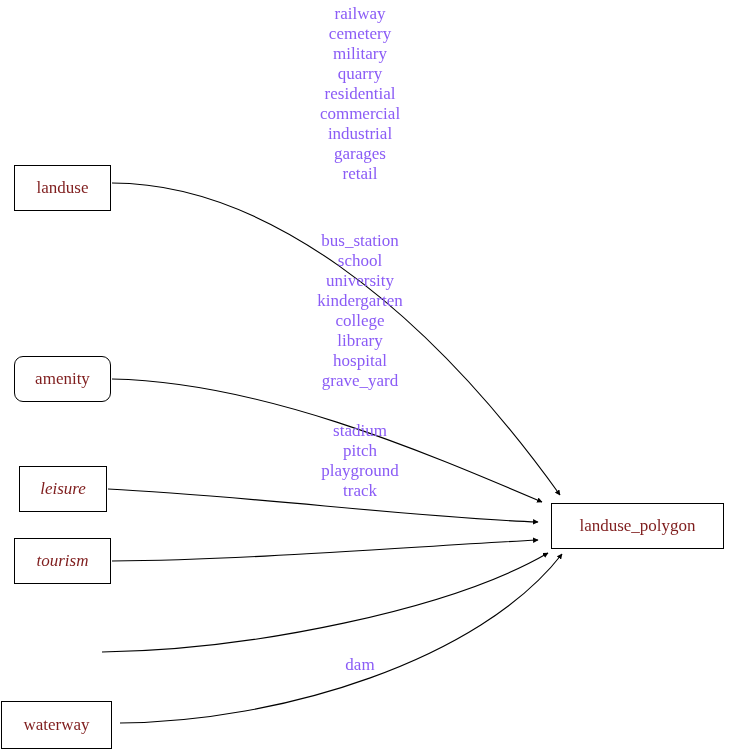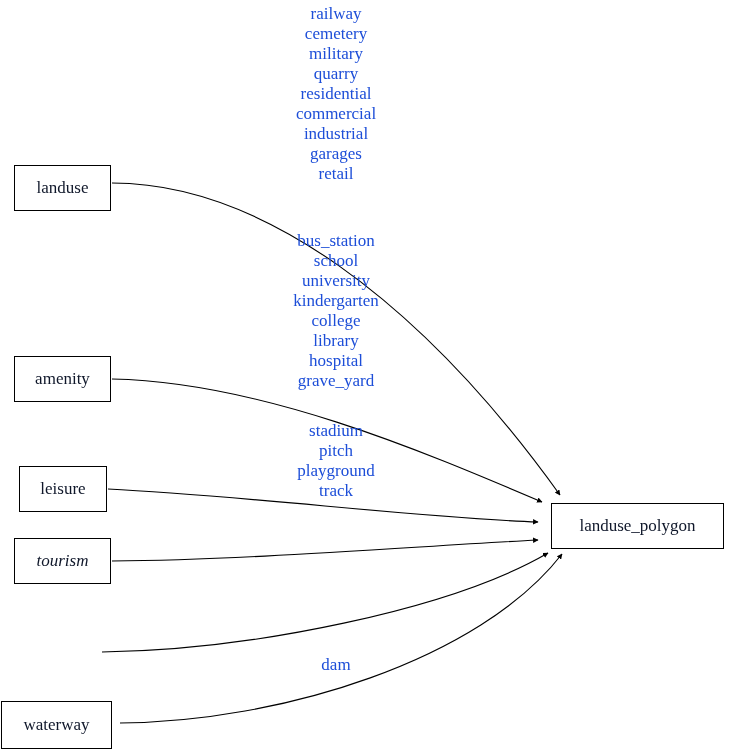--- a/index.html
+++ b/index.html
@@ -13,36 +13,37 @@
     height: 753px;
     background: #ffffff;
     font-family: "Liberation Serif", serif;
     overflow: hidden;
   }
   .node {
     position: absolute;
     box-sizing: border-box;
     border: 1px solid #000000;
     background: #ffffff;
-    color: #0f172a;
+    color: #7f1d1d;
     font-size: 17px;
     font-family: "Liberation Serif", serif;
     display: flex;
     align-items: center;
     justify-content: center;
     white-space: nowrap;
   }
   .edge-label {
     position: absolute;
-    color: #1d4ed8;
+    color: #8b5cf6;
     font-size: 17px;
     font-family: "Liberation Serif", serif;
     text-align: center;
     line-height: 20px;
     white-space: pre;
+    margin-left: 24px;
   }
   svg.edges {
     position: absolute;
     left: 0;
     top: 0;
     width: 737px;
     height: 753px;
     pointer-events: none;
   }
 </style>
@@ -68,25 +69,25 @@
 
     <path d="M 102,652 C 250,650 450,610 548,553" fill="none" stroke="#000000" stroke-width="1.1" marker-end="url(#arrow)"></path>
 
     <path d="M 120,723 C 280,722 480,660 562,554" fill="none" stroke="#000000" stroke-width="1.1" marker-end="url(#arrow)"></path>
   </svg>
 
   <div class="node" style="left:14px; top:165px; width:97px; height:46px;">
     <span>landuse</span>
   </div>
 
-  <div class="node" style="left:14px; top:356px; width:97px; height:46px;">
+  <div class="node" style="left:14px; top:356px; width:97px; height:46px;border-radius:9px;">
     <span>amenity</span>
   </div>
 
-  <div class="node" style="left:19px; top:466px; width:88px; height:46px;">
+  <div class="node" style="left:19px; top:466px; width:88px; height:46px;font-style:italic;">
     <span>leisure</span>
   </div>
 
   <div class="node" style="left:14px; top:538px; width:97px; height:46px;font-style:italic;">
     <span>tourism</span>
   </div>
 
 
   <div class="node" style="left:1px; top:701px; width:111px; height:48px;">
     <span>waterway</span>

